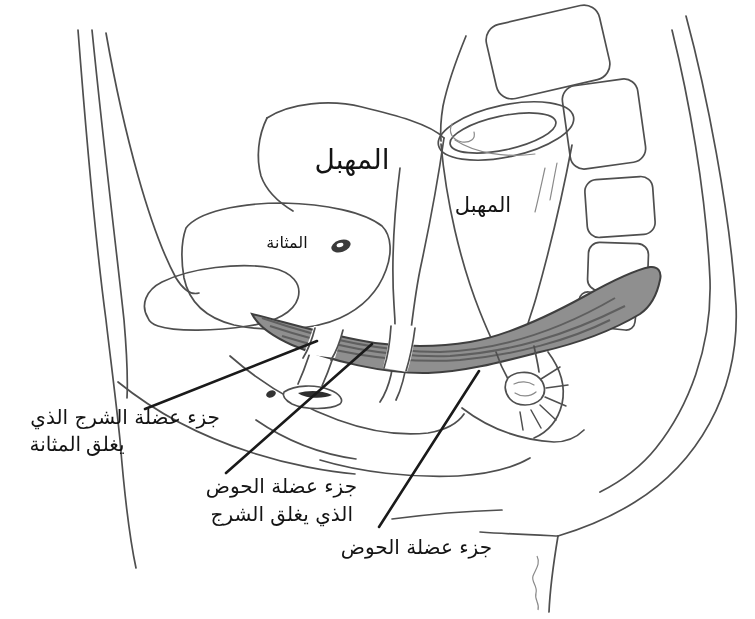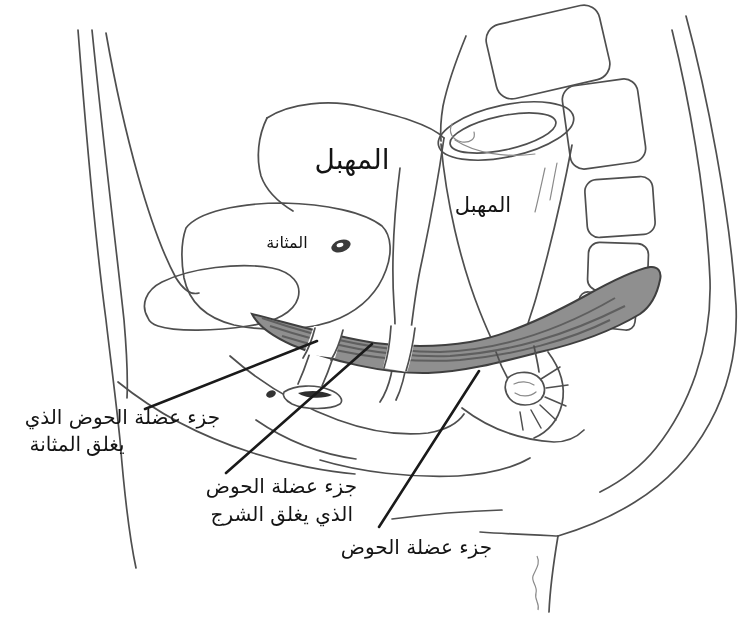--- a/index.html
+++ b/index.html
@@ -147,21 +147,21 @@
 
     <path d="M537,556 C541,564 535,570 533,576 C531,582 538,586 536,593 C534,600 540,603 538,610" fill="none" stroke="#8a8a8a" stroke-width="1.2"></path>
   </svg>
 
   <div class="lbl center" style="left:304px;top:148px;width:96px;font-size:28px;">المهبل</div>
 
   <div class="lbl center" style="left:442px;top:193px;width:82px;font-size:21px;">المهبل</div>
 
   <div class="lbl center" style="left:241px;top:231px;width:92px;font-size:16px;">المثانة</div>
 
-  <div class="lbl right" style="left:0px;top:405px;width:220px;">جزء عضلة الحوض الذي</div>
+  <div class="lbl right" style="left:0px;top:405px;width:220px;">جزء عضلة الشرج الذي</div>
   <div class="lbl center" style="left:18px;top:432px;width:118px;font-family:Liberation Serif, serif;">يغلق المثانة</div>
 
   <div class="lbl right" style="left:158px;top:474px;width:199px;">جزء عضلة الحوض</div>
   <div class="lbl right" style="left:181px;top:502px;width:172px;">الذي يغلق الشرج</div>
 
   <div class="lbl right" style="left:296px;top:535px;width:196px;">جزء عضلة الحوض</div>
 
 </div>
 
 </body></html>

